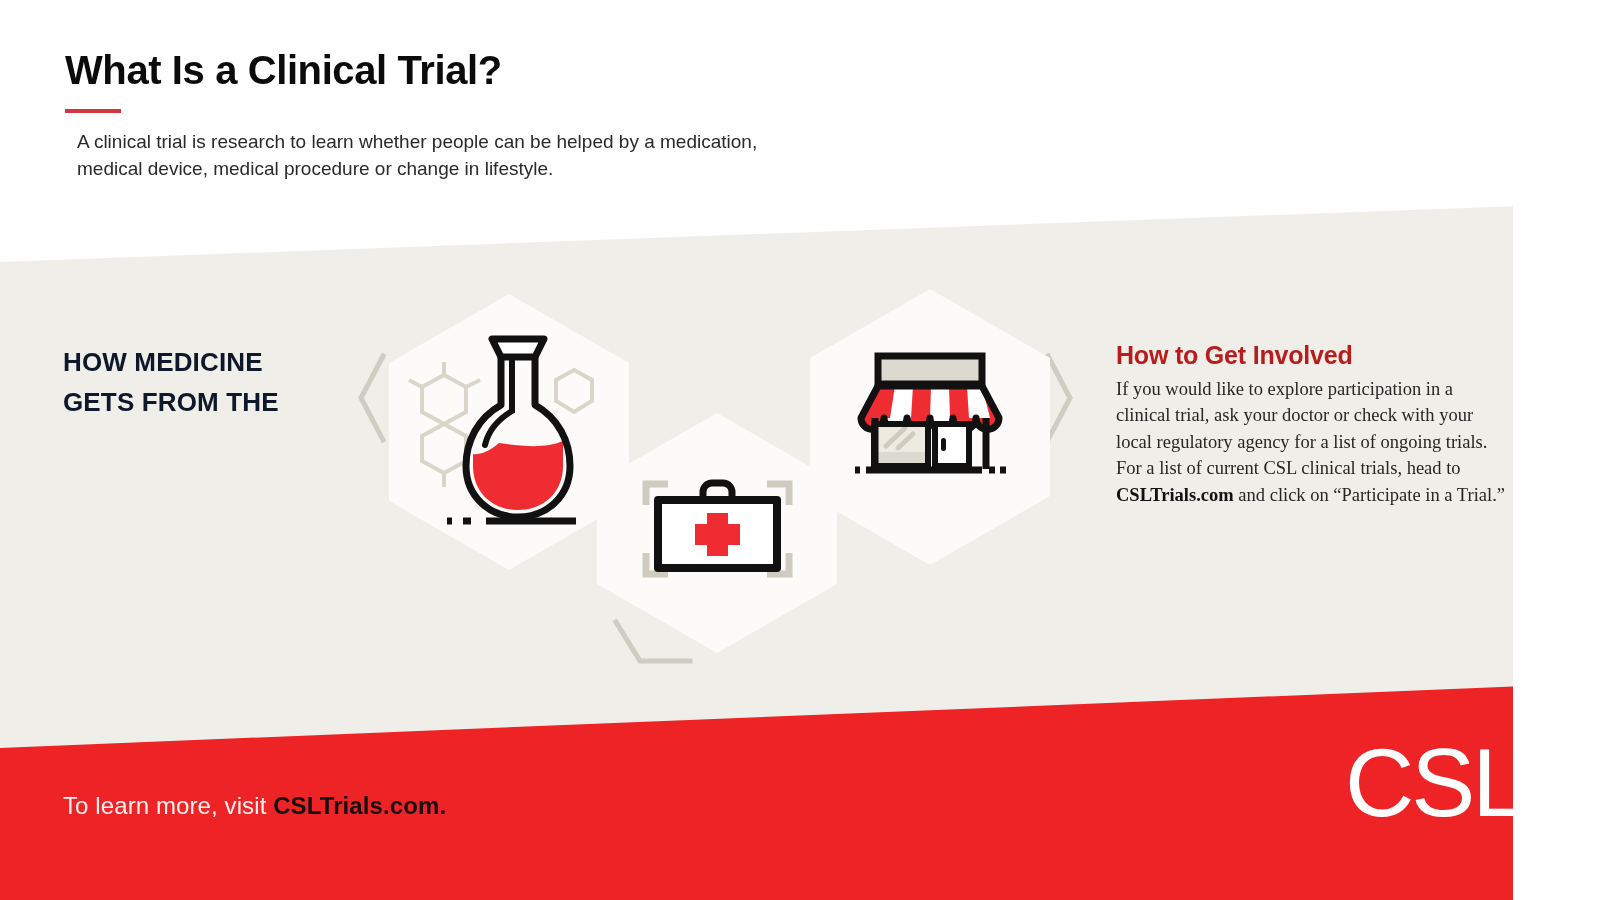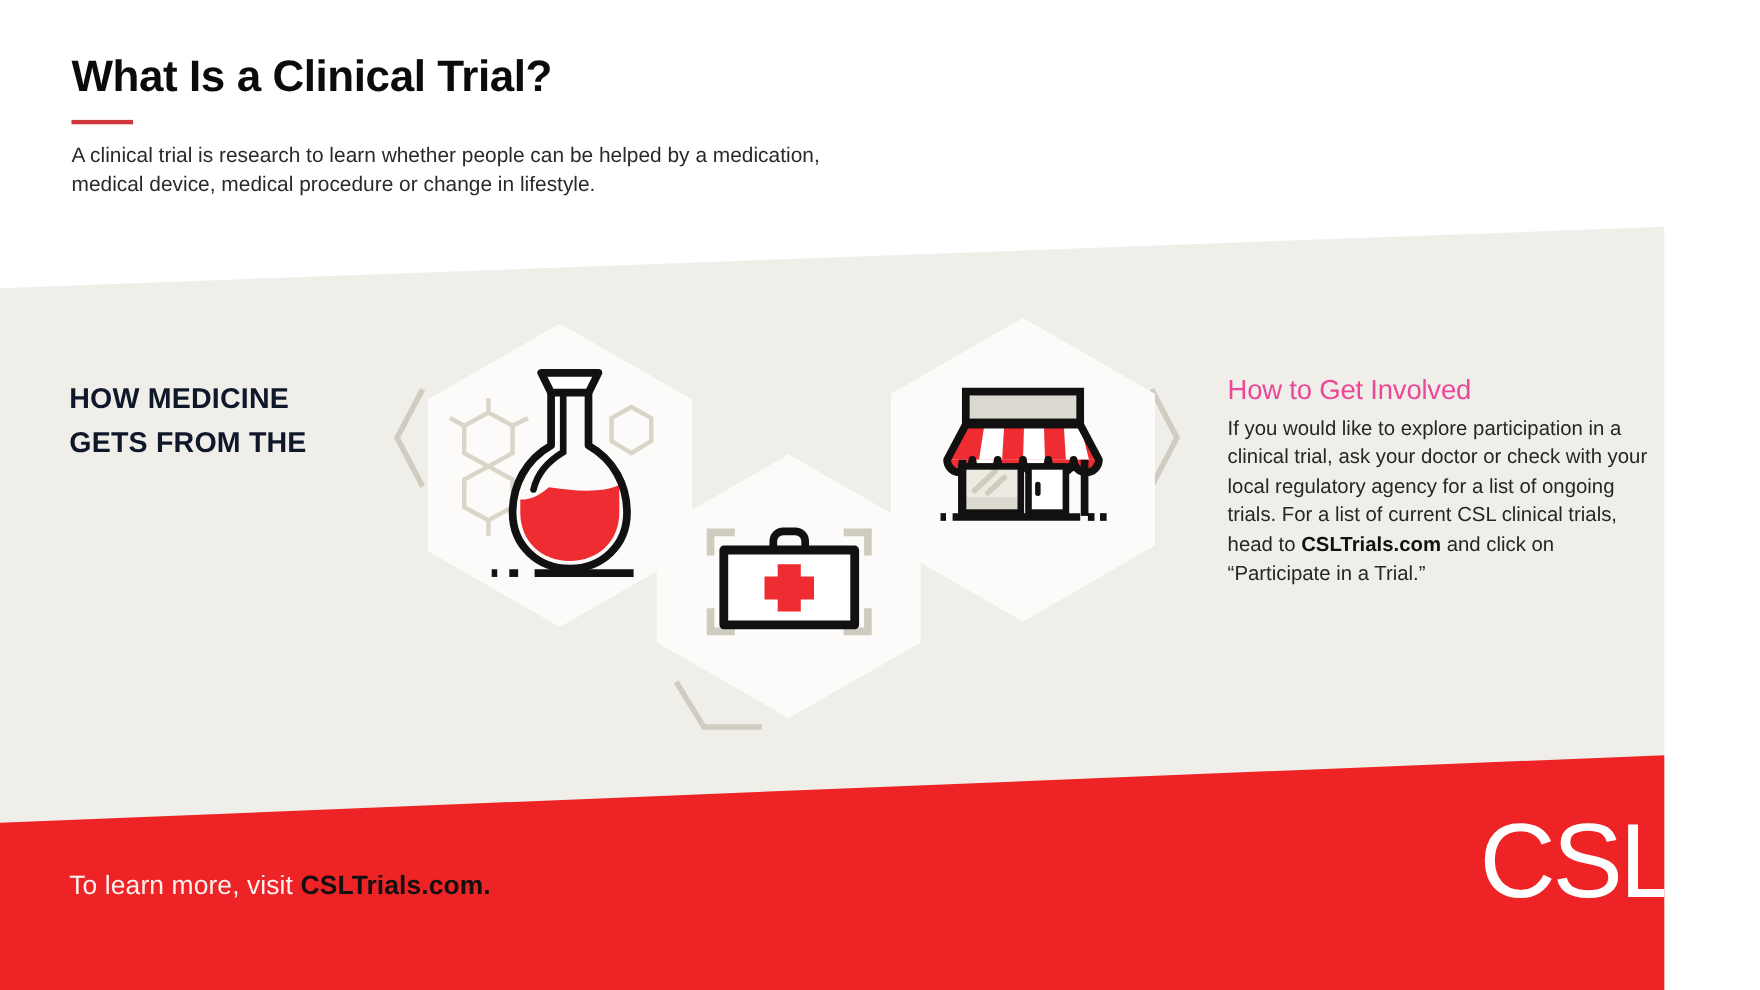--- a/index.html
+++ b/index.html
@@ -50,21 +50,21 @@
     line-height: 1.1;
   }
   .title-rule {
     width: 56px;
     height: 4px;
     background: #D1373C;
     margin-top: 17px;
     margin-bottom: 16px;
   }
   .intro {
-    margin: 0;
+    margin: 12px;
     font-size: 19px;
     line-height: 1.42;
     color: #2a2a2a;
     max-width: 830px;
   }
 
   
   .left-label {
     position: absolute;
     left: 63px;
@@ -81,30 +81,31 @@
   
   .right-block {
     position: absolute;
     left: 1116px;
     top: 341px;
     width: 400px;
   }
   .right-heading {
     margin: 0 0 6px 0;
     font-size: 25px;
-    font-weight: 400;
-    color: #ec4899;
+    font-weight: 700;
+    color: #b91c1c;
     letter-spacing: -0.2px;
   }
   .right-body {
     margin: 0;
     font-size: 18.5px;
     line-height: 1.43;
     color: #262626;
     width: 392px;
+    font-family: Liberation Serif, serif;
   }
   .right-body b { font-weight: 700; color: #111111; }
 
   
   .hex-cluster {
     position: absolute;
     left: 0;
     top: 0;
     width: 1600px;
     height: 900px;

